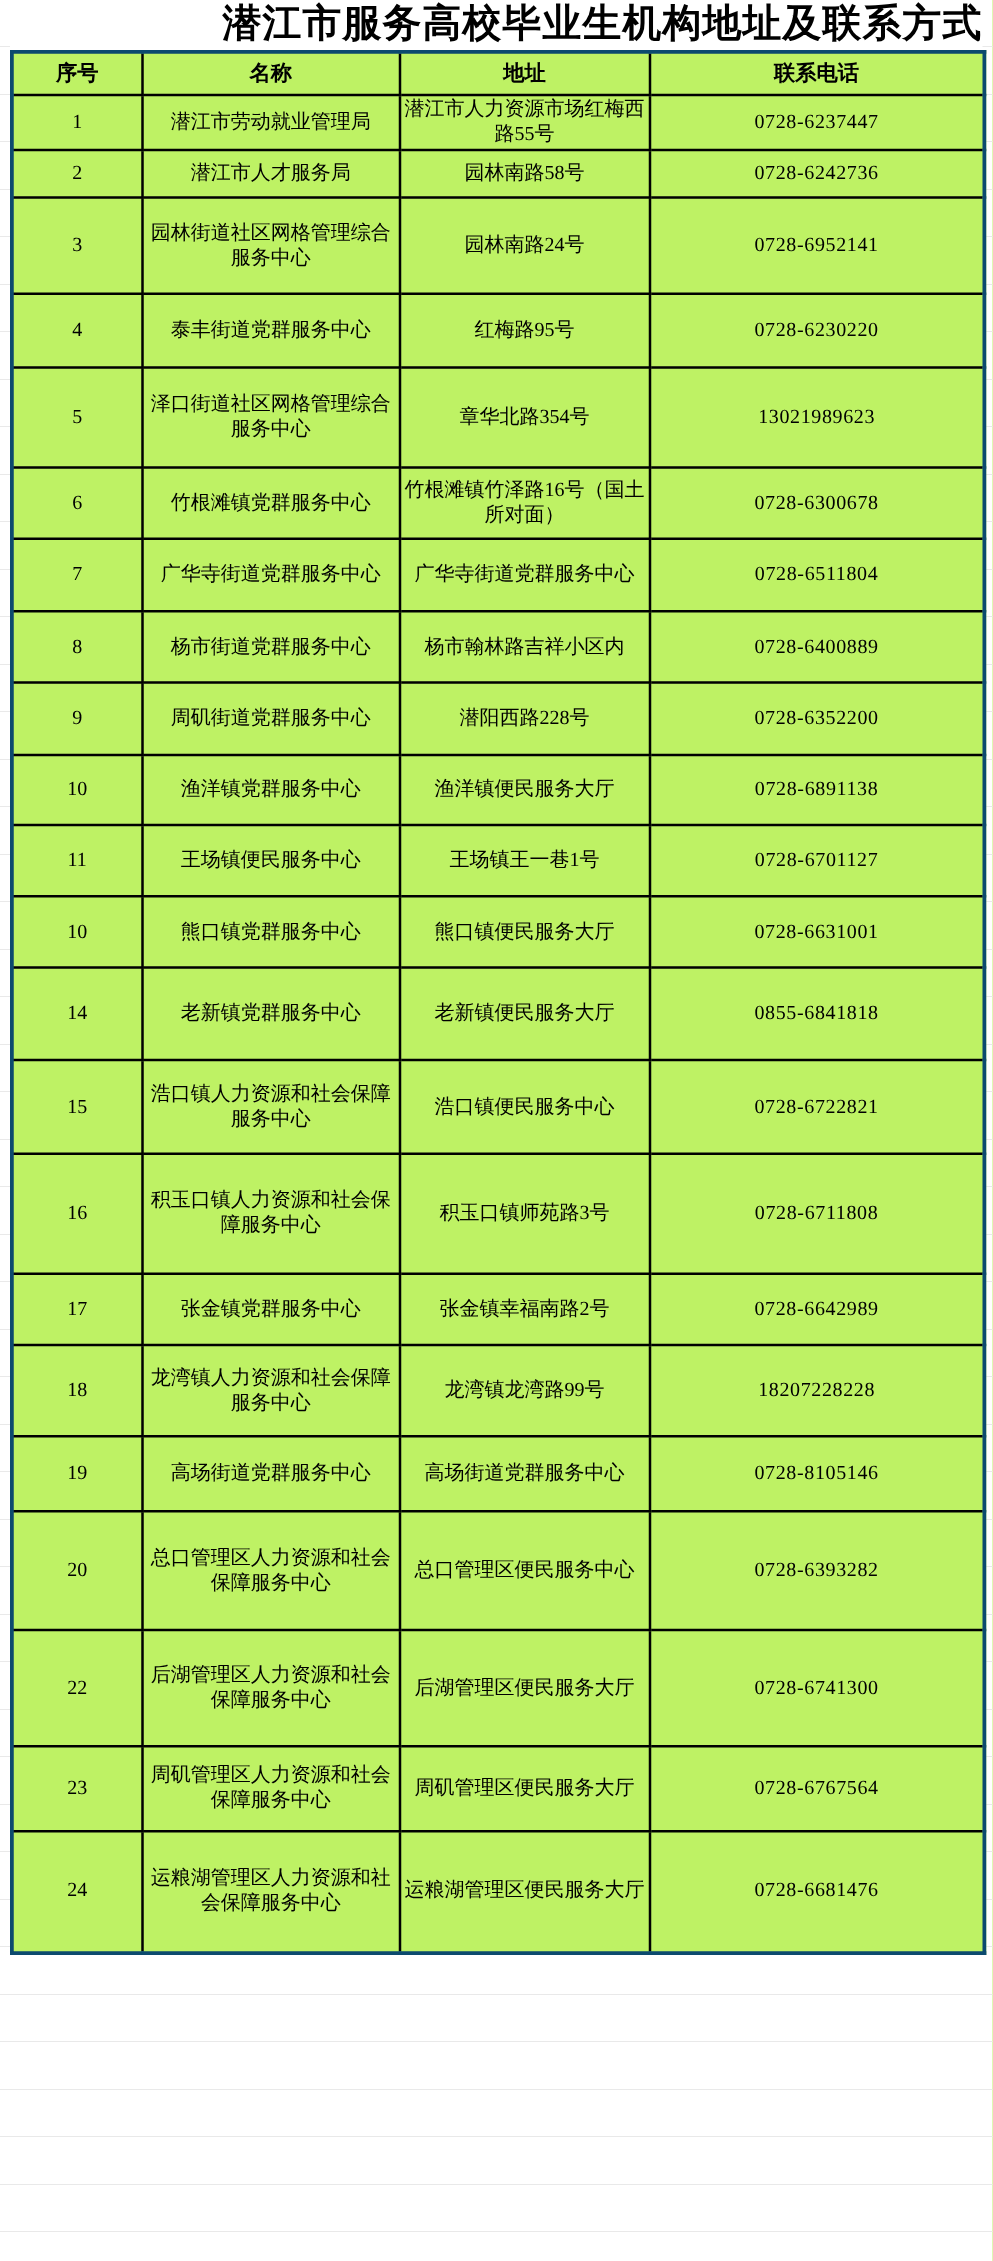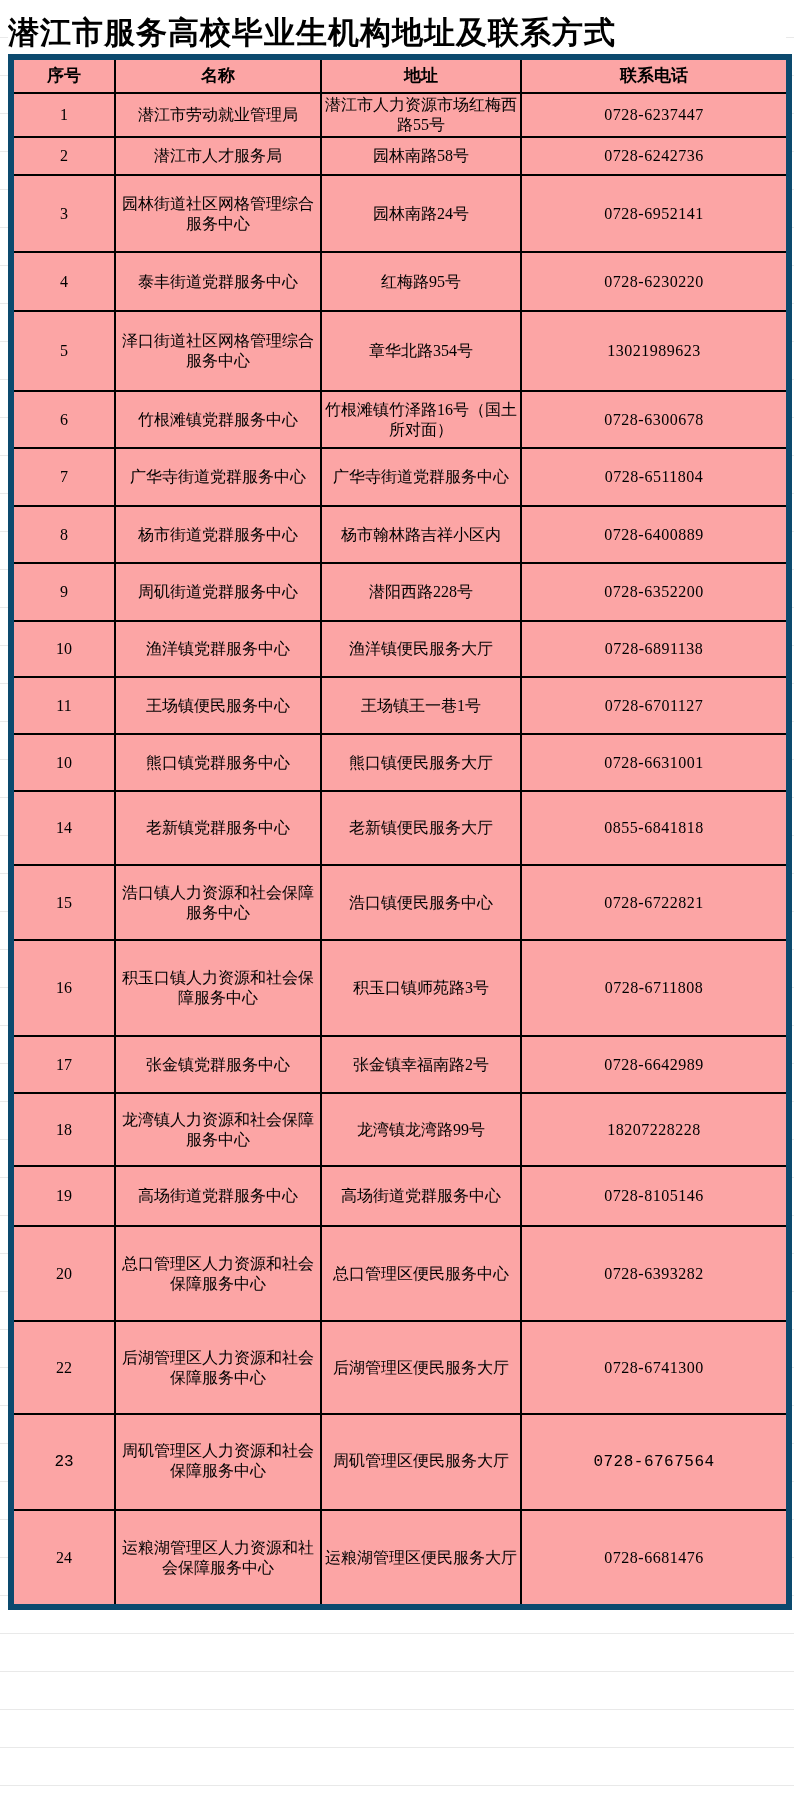--- a/index.html
+++ b/index.html
@@ -19,36 +19,35 @@
   .page {
     width: 794px;
     min-height: 1809px;
     position: relative;
   }
   .doc-title {
     width: 778px;
     margin-left: 8px;
     height: 40px;
     line-height: 38px;
-    text-align: left;
+    text-align: right;
     font-size: 31px;
     font-weight: bold;
     letter-spacing: 1px;
     background: #ffffff;
     white-space: nowrap;
     overflow: hidden;
-    margin-top: 14px;
   }
   table.contact-table {
     table-layout: fixed;
     border-collapse: collapse;
     width: 778px;
     margin-left: 8px;
-    background: #fca5a5;
-    border: 6px solid #0c4a6e;
+    background: #bef264;
+    border: 3px solid #0c4a6e;
   }
   .contact-table th,
   .contact-table td {
     border: 2px solid #000;
     text-align: center;
     vertical-align: middle;
     padding: 1px 2px;
     font-size: 16px;
     line-height: 1.25;
     word-break: break-all;
@@ -203,21 +202,21 @@
     <td class="c-name">总口管理区人力资源和社会保障服务中心</td>
     <td class="c-addr">总口管理区便民服务中心</td>
     <td class="c-phone">0728-6393282</td>
   </tr>
         <tr style="height: 93px;">
     <td class="c-no">22</td>
     <td class="c-name">后湖管理区人力资源和社会保障服务中心</td>
     <td class="c-addr">后湖管理区便民服务大厅</td>
     <td class="c-phone">0728-6741300</td>
   </tr>
-        <tr style="height: 96px; font-family: Liberation Mono, monospace;">
+        <tr style="height: 68px;">
     <td class="c-no">23</td>
     <td class="c-name">周矶管理区人力资源和社会保障服务中心</td>
     <td class="c-addr">周矶管理区便民服务大厅</td>
     <td class="c-phone">0728-6767564</td>
   </tr>
         <tr style="height: 97px;">
     <td class="c-no">24</td>
     <td class="c-name">运粮湖管理区人力资源和社会保障服务中心</td>
     <td class="c-addr">运粮湖管理区便民服务大厅</td>
     <td class="c-phone">0728-6681476</td>

